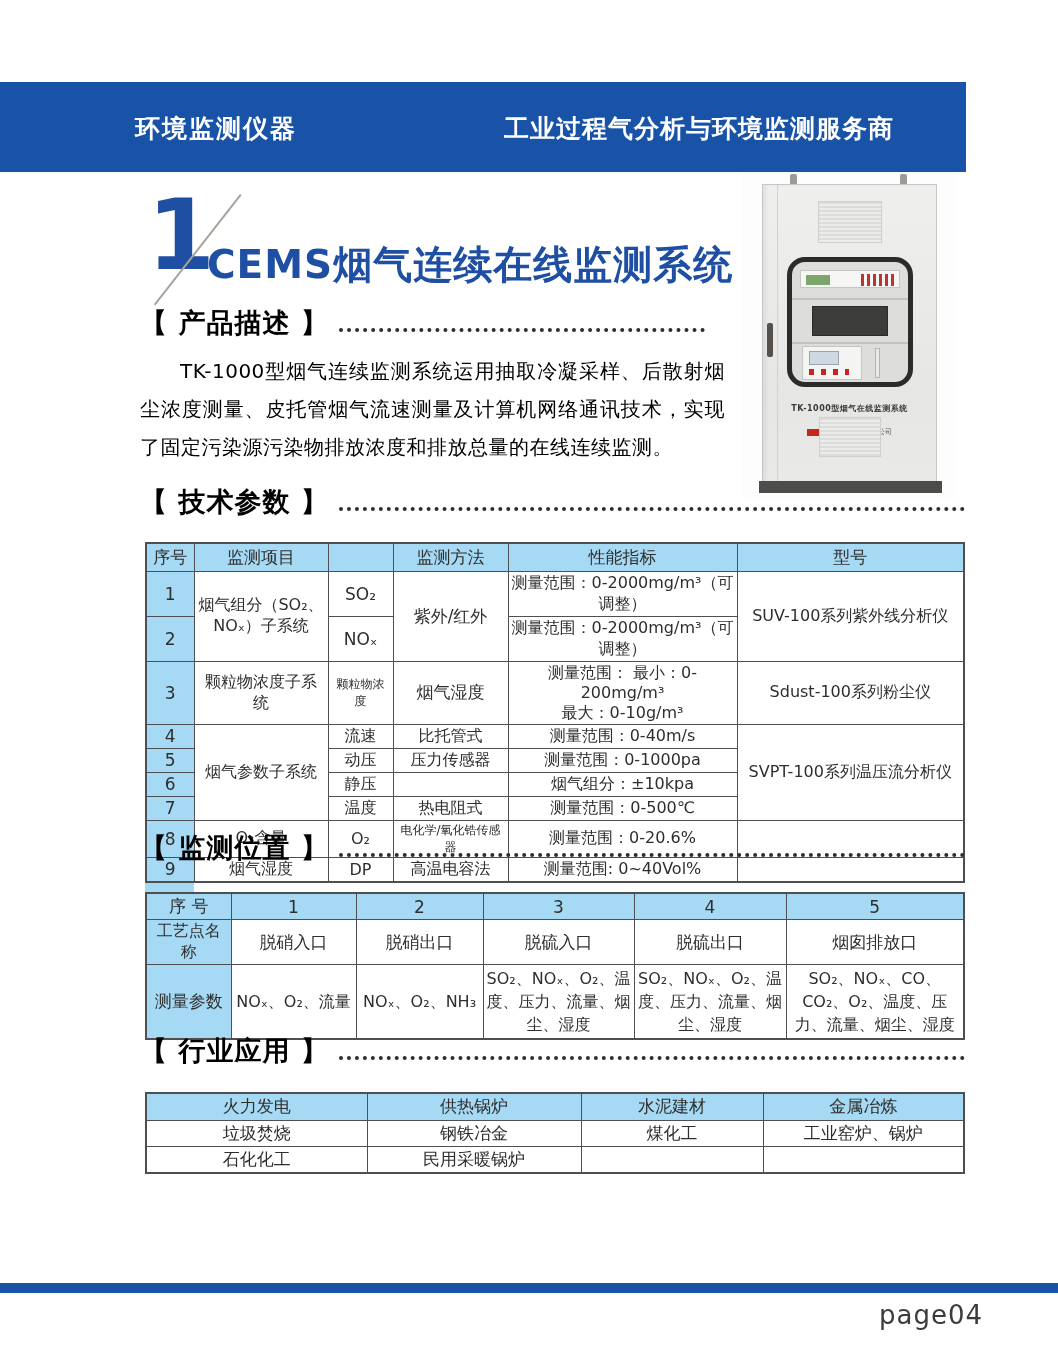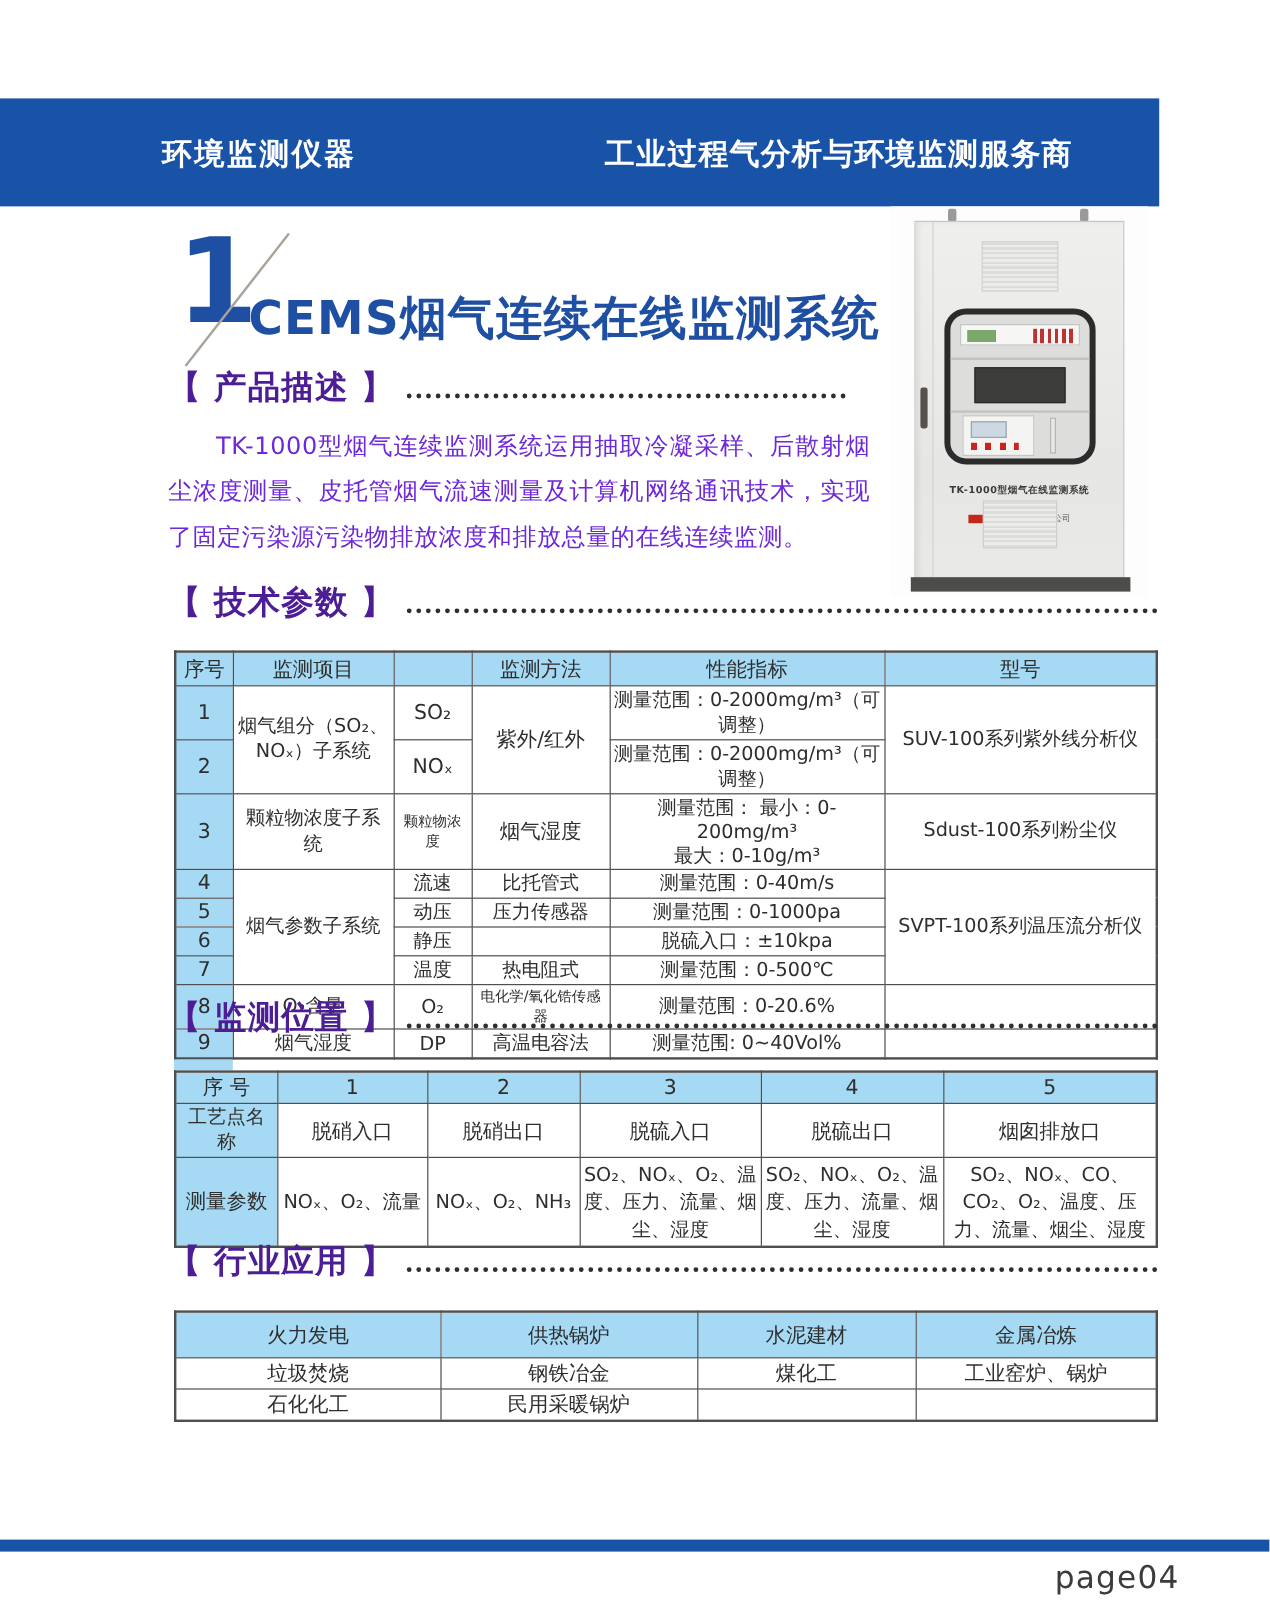--- a/index.html
+++ b/index.html
@@ -28,26 +28,26 @@
     background:#aaa39b; transform:rotate(38deg); transform-origin:top left;
   }
   .sec-title {
     position:absolute; left:207px; top:238px; font-size:39px; font-weight:bold;
     color:#1e4fa3; letter-spacing:1px;
   }
   
   .heading-row {
     position:absolute; left:140px; display:flex; align-items:flex-end;
   }
-  .red-head { color:#4c1d95; font-size:27px; font-weight:bold; white-space:nowrap; letter-spacing:1px; }
+  .red-head { color:#000000; font-size:27px; font-weight:bold; white-space:nowrap; letter-spacing:1px; }
   .dots { flex:1; border-bottom:4px dotted #2e2e2e; margin:0 0 9px 10px; height:1px; }
   
   .desc-text {
     position:absolute; left:140px; top:352px; width:585px;
-    font-size:20px; line-height:38px; color:#6d28d9;
+    font-size:20px; line-height:38px; color:#000000;
     text-indent:2em; text-align:justify; letter-spacing:0.5px;
   }
   
   .photo { position:absolute; left:742px; top:172px; width:215px; height:326px; background:#fdfdfd; }
   .eyebolt { position:absolute; top:2px; width:7px; height:11px; background:#9a9a98; border-radius:2px; }
   .cabinet {
     position:absolute; left:20px; top:12px; width:175px; height:300px;
     background:linear-gradient(180deg,#efefed,#e6e6e4 70%,#e9e9e7);
     border:1px solid #c6c6c4; box-shadow:inset 3px 0 4px rgba(0,0,0,0.06);
   }
@@ -202,21 +202,21 @@
     <tr style="height:21px;">
       <td class="no-col fs17">5</td>
       <td class="fs16">动压</td>
       <td class="fs16">压力传感器</td>
       <td class="fs16">测量范围：0-1000pa</td>
     </tr>
     <tr style="height:21px;">
       <td class="no-col fs17">6</td>
       <td class="fs16">静压</td>
       <td class="fs16"></td>
-      <td class="fs16">脱硫入口：±10kpa</td>
+      <td class="fs16">烟气组分：±10kpa</td>
     </tr>
     <tr style="height:21px;">
       <td class="no-col fs17">7</td>
       <td class="fs16">温度</td>
       <td class="fs16">热电阻式</td>
       <td class="fs16">测量范围：0-500℃</td>
     </tr>
     <tr style="height:23px;">
       <td class="no-col fs17">8</td>
       <td class="fs16">O₂含量</td>
@@ -289,21 +289,21 @@
 
 <div class="tbl-wrap" style="top:1092px;">
   <table>
     <colgroup>
       <col style="width:221px;">
         <col style="width:214px;">
         <col style="width:182px;">
         <col style="width:201px;">
     </colgroup>
     <tbody>
-        <tr style="height:38px;margin-left:30px;">
+        <tr style="height:27px;margin-left:30px;">
       <th class="hd">火力发电</th>
       <th class="hd">供热锅炉</th>
       <th class="hd">水泥建材</th>
       <th class="hd">金属冶炼</th>
     </tr>
     <tr style="height:26px;">
       <td class="fs17">垃圾焚烧</td>
       <td class="fs17">钢铁冶金</td>
       <td class="fs17">煤化工</td>
       <td class="fs17">工业窑炉、锅炉</td>

